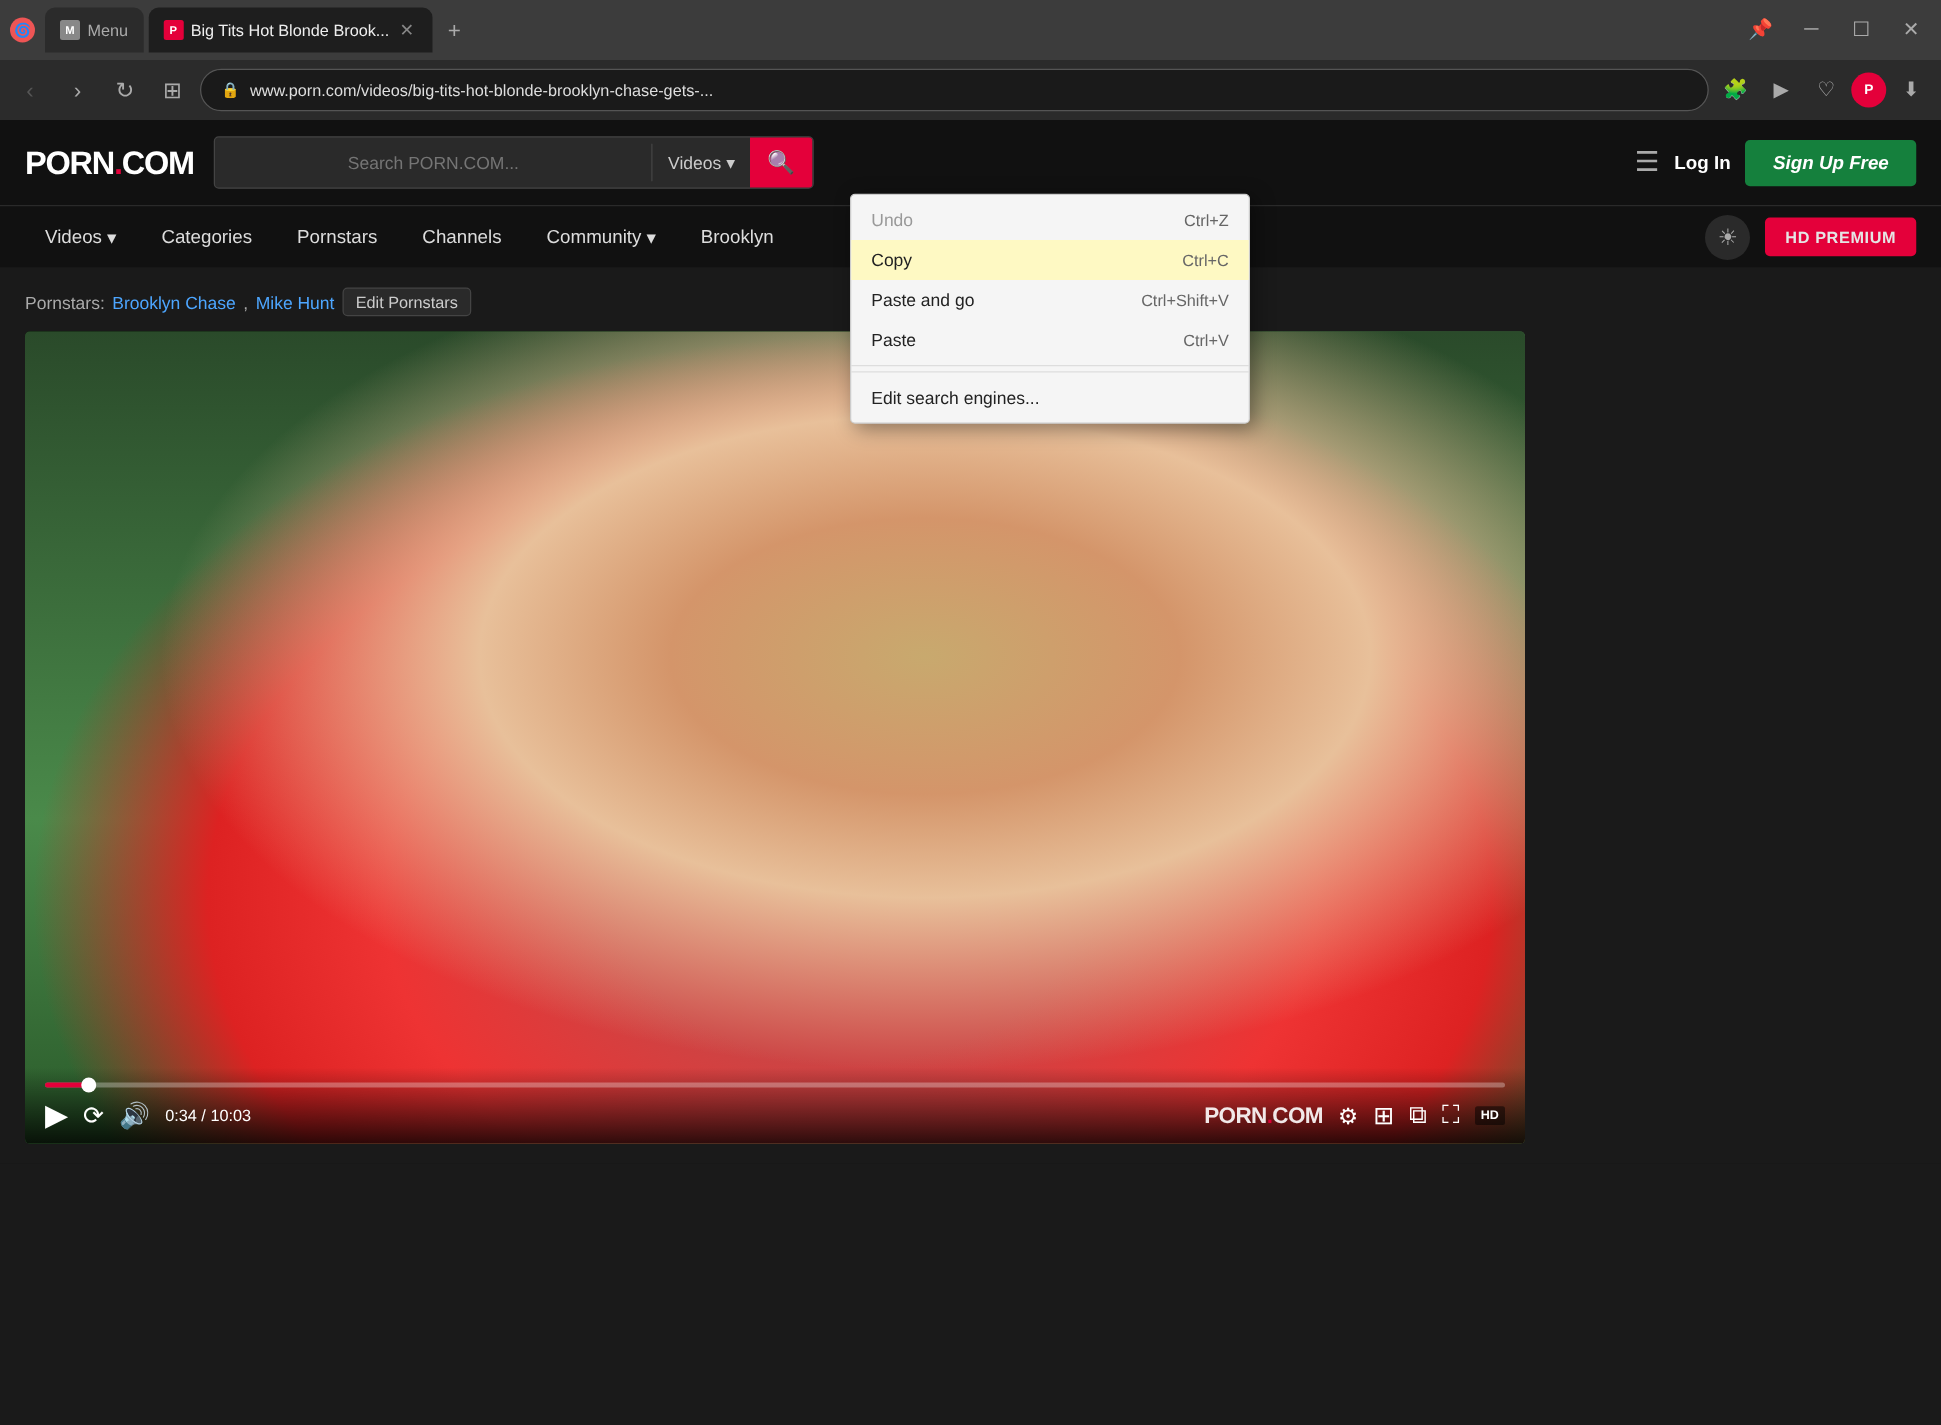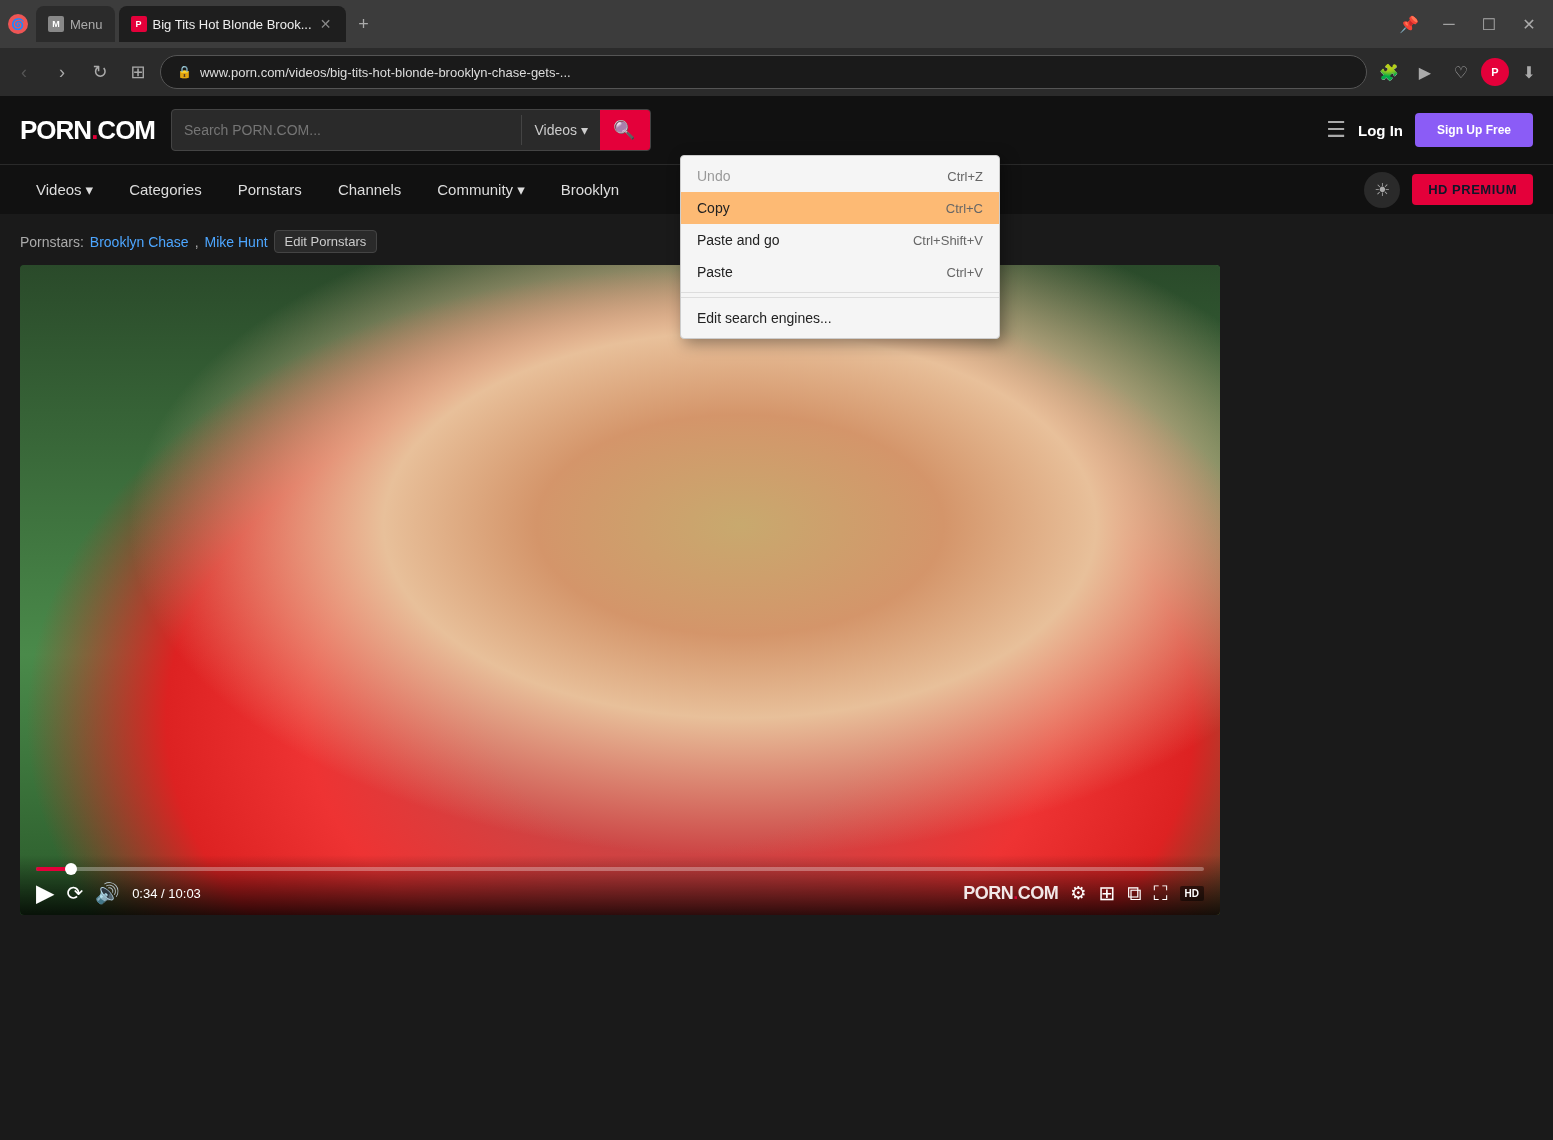--- a/index.html
+++ b/index.html
@@ -172,20 +172,21 @@
       height: 42px;
     }
     .search-input-field {
       flex: 1;
       background: transparent;
       border: none;
       outline: none;
       color: #ccc;
       font-size: 14px;
       padding: 0 12px;
+      text-align: center;
     }
     .search-divider {
       width: 1px; height: 30px;
       background: #444;
     }
     .search-filter {
       padding: 0 12px;
       color: #ccc;
       font-size: 14px;
       cursor: pointer;
@@ -216,28 +217,29 @@
       font-size: 22px;
       cursor: pointer;
     }
     .login-btn {
       color: white;
       font-size: 15px;
       cursor: pointer;
       font-weight: 600;
     }
     .signup-btn {
-      background: #8b5cf6;
-      color: white;
-      font-size: 12px;
+      background: #15803d;
+      color: white;
+      font-size: 15px;
       font-weight: 700;
       padding: 10px 22px;
       border-radius: 4px;
       cursor: pointer;
       border: none;
+      font-style: italic;
     }
 
     
     .site-nav {
       background: #111;
       border-top: 1px solid #2a2a2a;
       display: flex;
       align-items: center;
       padding: 0 20px;
       height: 50px;
@@ -264,21 +266,21 @@
       width: 36px; height: 36px;
       border-radius: 50%;
       background: #2a2a2a;
       display: flex; align-items: center; justify-content: center;
       cursor: pointer;
       color: #aaa;
       font-size: 18px;
     }
     .hd-premium-btn {
       background: #e4003a;
-      color: #0f172a;
+      color: #e5e5e5;
       font-size: 13px;
       font-weight: 700;
       padding: 8px 16px;
       border-radius: 4px;
       cursor: pointer;
       letter-spacing: 0.5px;
     }
 
     
     .page-content {
@@ -427,21 +429,21 @@
     .ctx-item {
       display: flex;
       align-items: center;
       justify-content: space-between;
       padding: 8px 16px;
       cursor: pointer;
       font-size: 14px;
       color: #222;
     }
     .ctx-item.highlighted {
-      background: #fdba74;
+      background: #fef9c3;
     }
     .ctx-item.disabled {
       color: #999;
       cursor: default;
     }
     .ctx-shortcut {
       color: #666;
       font-size: 13px;
     }
     .ctx-separator {

